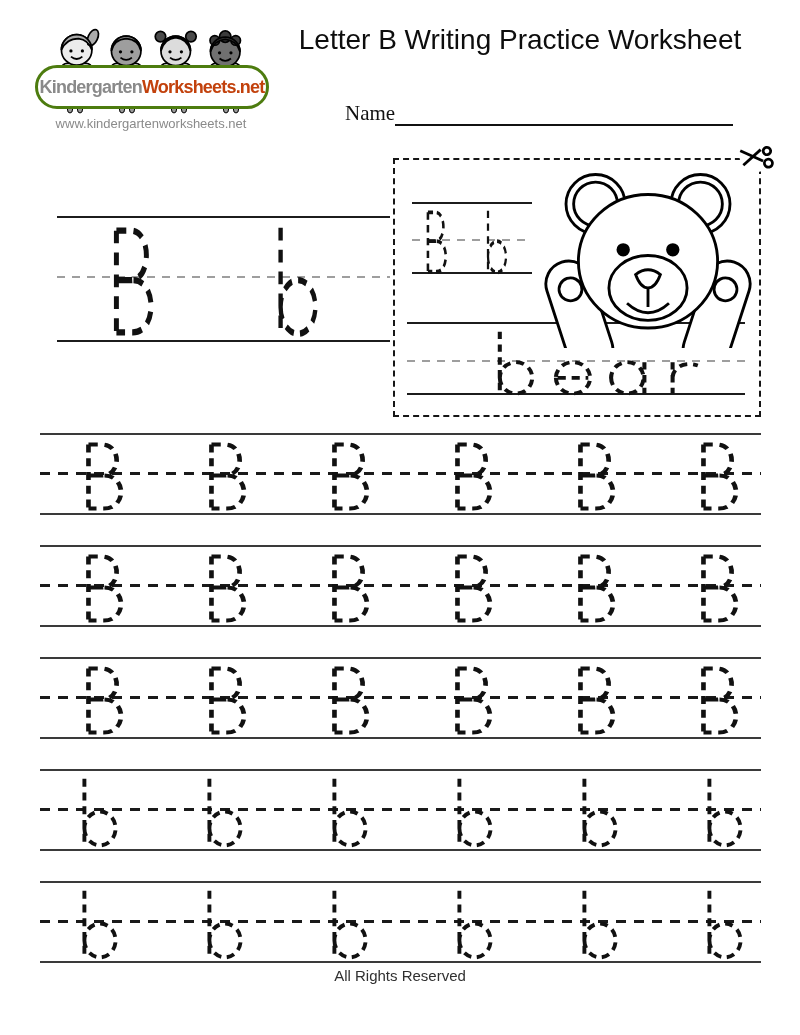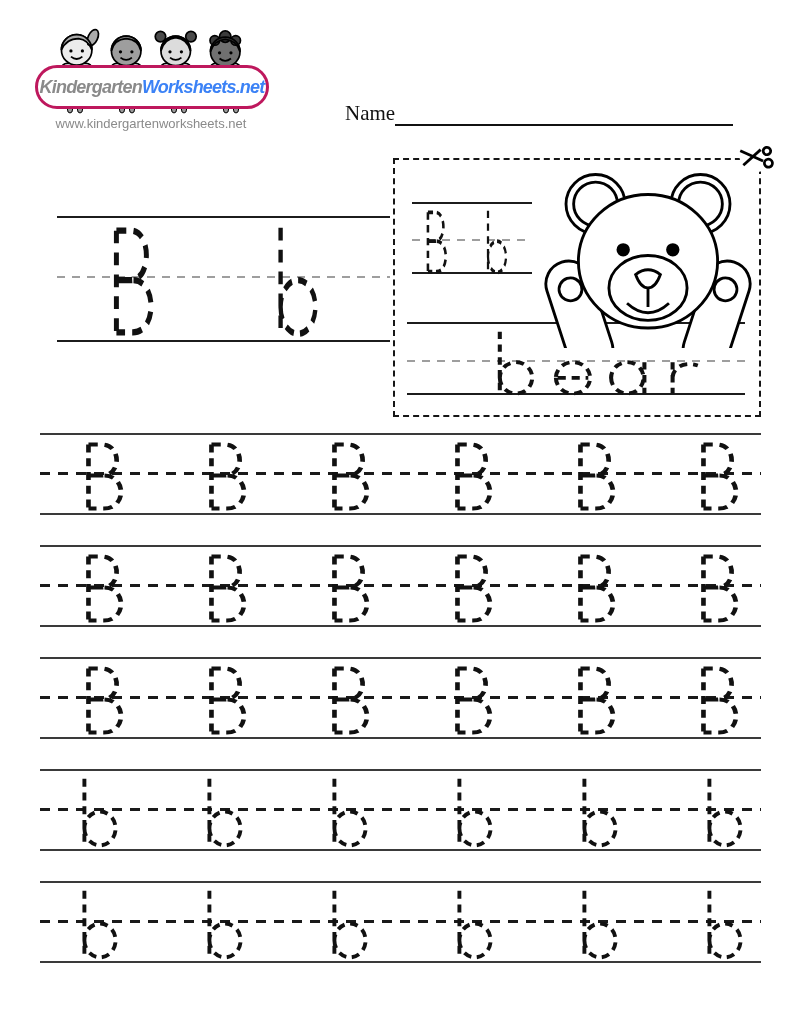--- a/index.html
+++ b/index.html
@@ -3,24 +3,24 @@
 <meta charset="utf-8">
 <style>
   html,body{margin:0;padding:0;background:#fff;}
   #page{position:relative;width:800px;height:1035px;background:#fff;overflow:hidden;
         font-family:"Liberation Sans", sans-serif;color:#111;}
 
   
   .logo{position:absolute;left:35px;top:22px;width:232px;}
   .logo .kids{position:absolute;left:15px;top:2px;width:200px;height:50px;z-index:1;}
   .logo .banner{position:absolute;left:0;top:43px;width:228px;height:38px;background:#fff;
-        border:3px solid #be185d;border-radius:22px;z-index:2;display:flex;align-items:center;
-        justify-content:center;white-space:nowrap;font-weight:bold;font-size:18px;letter-spacing:-0.8px;font-style:italic;}
+        border:3px solid #4d7c0f;border-radius:22px;z-index:2;display:flex;align-items:center;
+        justify-content:center;white-space:nowrap;font-weight:bold;font-size:18px;letter-spacing:-0.8px;}
   .brand-gray{color:#8a8a8a;}
-  .brand-black{color:#3b82f6;}
+  .brand-black{color:#c2410c;}
   .logo .feet{position:absolute;left:15px;top:82px;width:200px;height:12px;z-index:0;}
   .logo .url{position:absolute;left:-18px;top:94px;width:268px;text-align:center;
         font-size:13px;color:#8a8a8a;}
 
   
   .title{position:absolute;left:255px;top:24px;width:530px;margin:0;text-align:center;
         font-size:28px;font-weight:400;color:#0d0d0d;}
   .name-row{position:absolute;left:345px;top:100px;display:flex;align-items:flex-end;font-family:Liberation Serif, serif;}
   .name-label{font-size:21px;color:#111;}
   .name-line{display:inline-block;width:338px;height:24px;border-bottom:2.5px solid #111;}
@@ -128,20 +128,21 @@
           <ellipse cx="82" cy="5" rx="2.6" ry="4"></ellipse>
         <ellipse cx="124" cy="5" rx="2.6" ry="4"></ellipse>
           <ellipse cx="134" cy="5" rx="2.6" ry="4"></ellipse>
         <ellipse cx="176" cy="5" rx="2.6" ry="4"></ellipse>
           <ellipse cx="186" cy="5" rx="2.6" ry="4"></ellipse>
       </g>
     </svg>
     <div class="url">www.kindergartenworksheets.net</div>
   </div>
 
+  <h1 class="title">Letter B Writing Practice Worksheet</h1>
   <div class="name-row">
     <span class="name-label">Name</span>
     <span class="name-line"></span>
   </div>
 
   <div class="example guide">
     <div class="midline gray"></div>
     <div class="slot slot-upper">
         <svg viewBox="0 0 60 80" preserveAspectRatio="none" class="trace">
           <path d="M14 4 V76 M14 4 H27 C46 4 46 39 27 39 H14 M14 39 H29 C51 39 51 76 29 76 H14"></path>
@@ -330,15 +331,16 @@
             <path d="M12 2 V76 M12 58 A18 19 0 1 0 48 58 A18 19 0 1 0 12 58"></path>
           </svg>
           <svg viewBox="0 0 60 80" preserveAspectRatio="none" class="trace lower">
             <path d="M12 2 V76 M12 58 A18 19 0 1 0 48 58 A18 19 0 1 0 12 58"></path>
           </svg>
         </div>
       </div>
     </div>
 
   <div class="footer">
+    <div>All Rights Reserved</div>
   </div>
 
 </div>
 
 </body></html>

